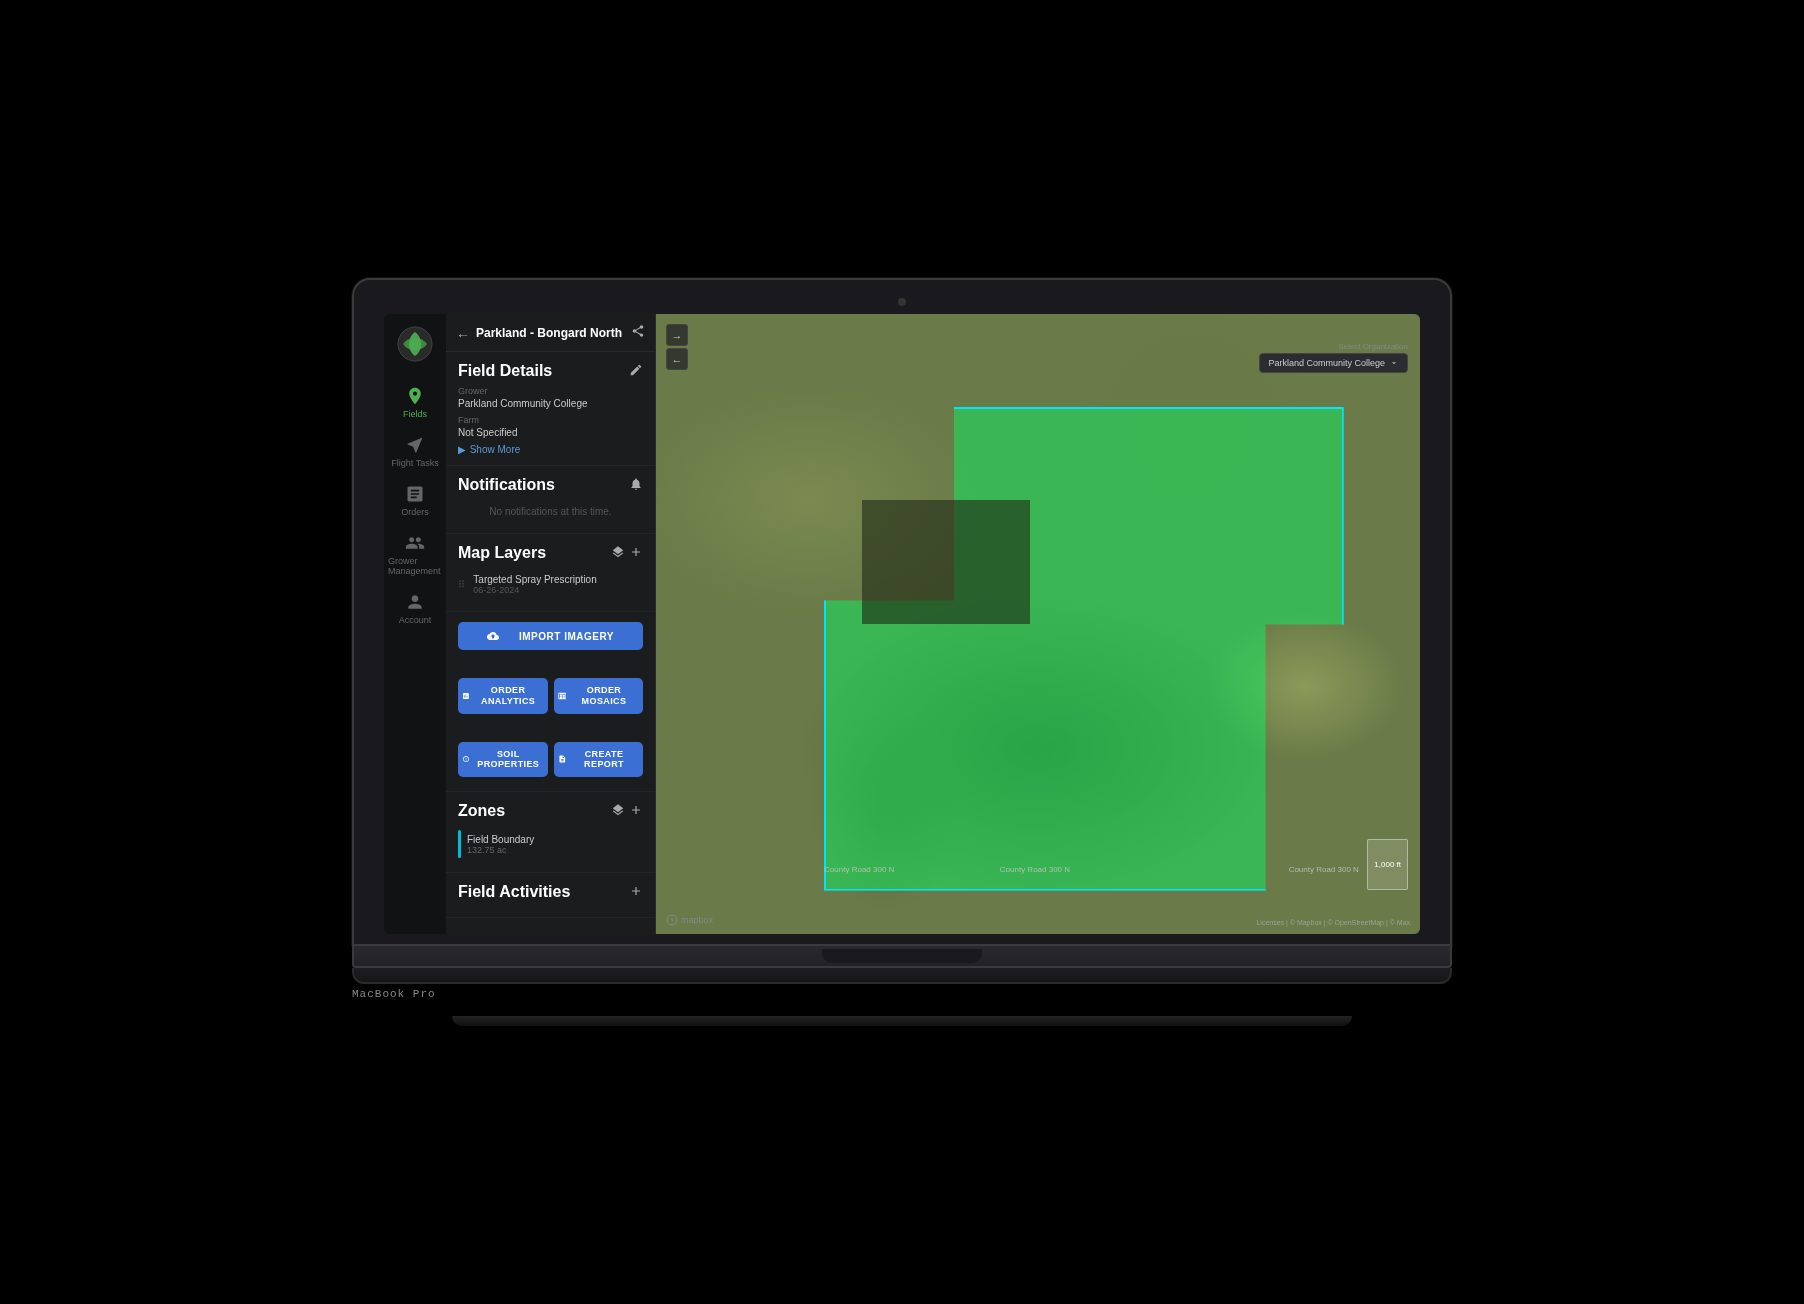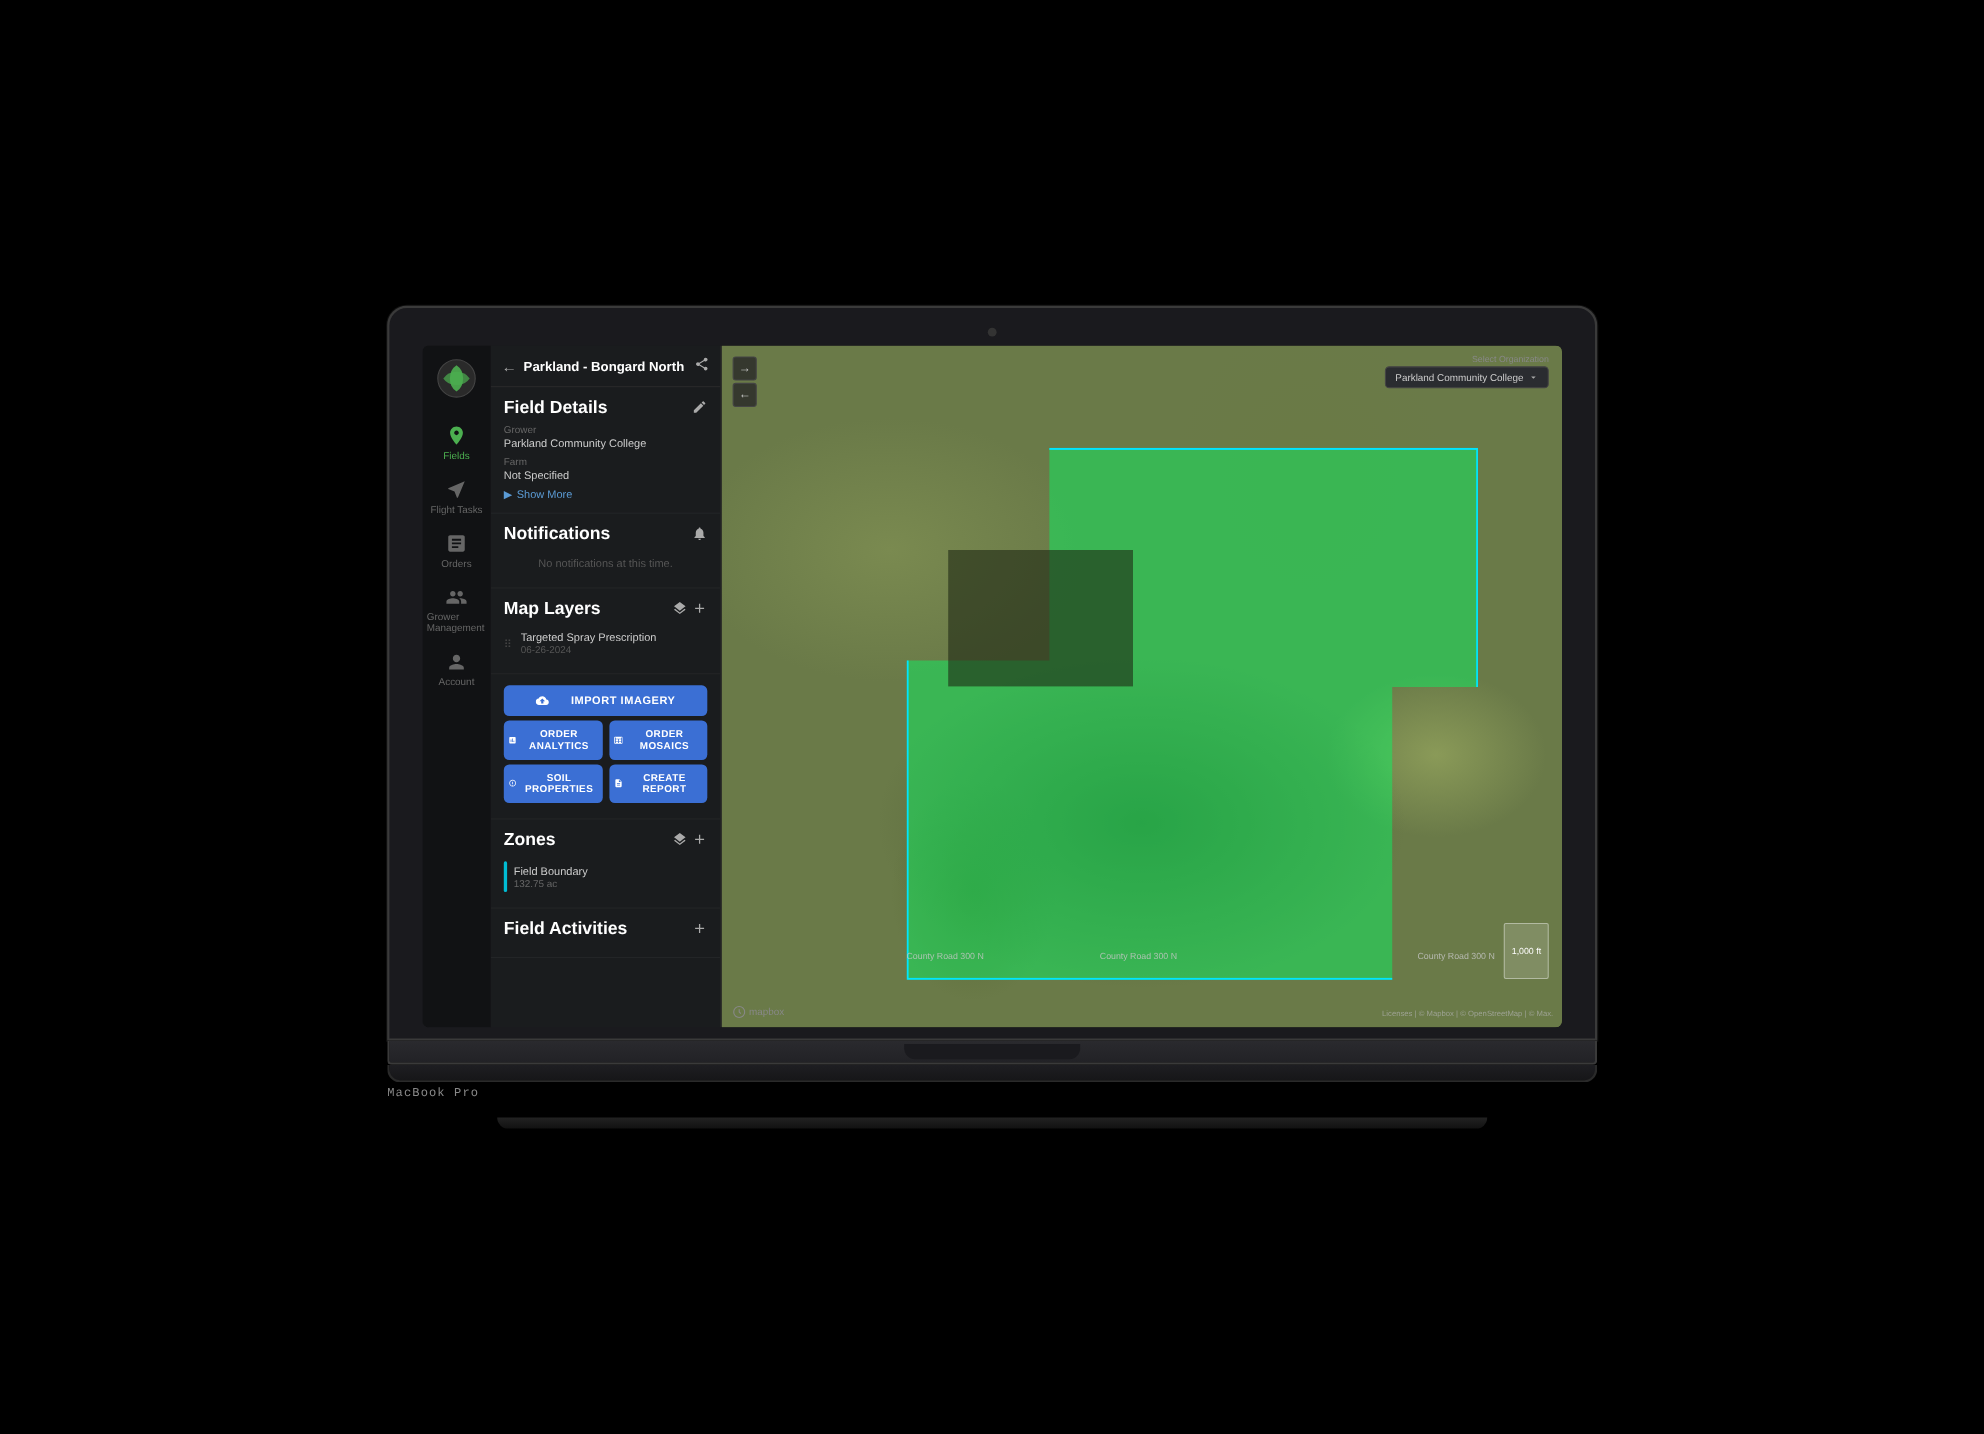--- a/index.html
+++ b/index.html
@@ -228,20 +228,21 @@
       font-weight: 700;
       cursor: pointer;
       display: flex;
       align-items: center;
       justify-content: center;
       gap: 3px;
       letter-spacing: 0.4px;
       text-transform: uppercase;
       text-align: center;
       line-height: 1.2;
+      margin-top: 24px;
     }
 
     
     .zone-item {
       display: flex;
       align-items: center;
       gap: 6px;
       padding: 4px 0;
     }
 
@@ -343,21 +344,21 @@
       align-items: center;
       justify-content: center;
       color: #ccc;
       font-size: 11px;
       cursor: pointer;
     }
 
     
     .select-org {
       position: absolute;
-      top: 8px;
+      top: 28px;
       right: 12px;
     }
 
     .select-org-label {
       color: #888;
       font-size: 8px;
       text-align: right;
       margin-bottom: 2px;
     }
 

